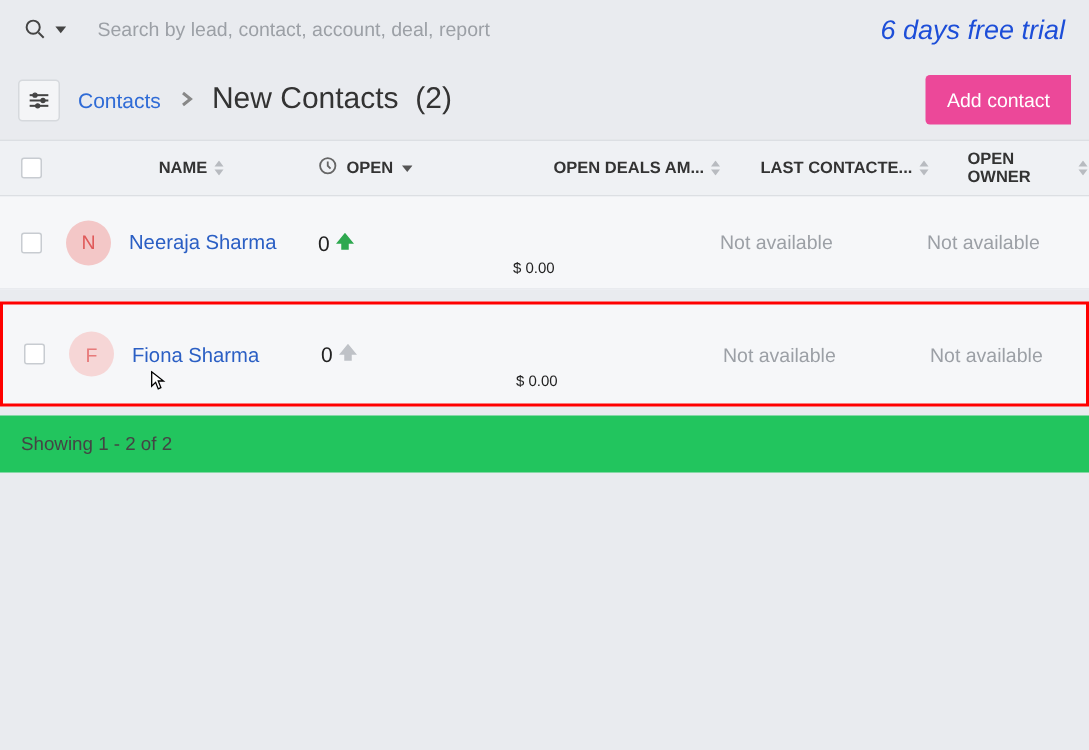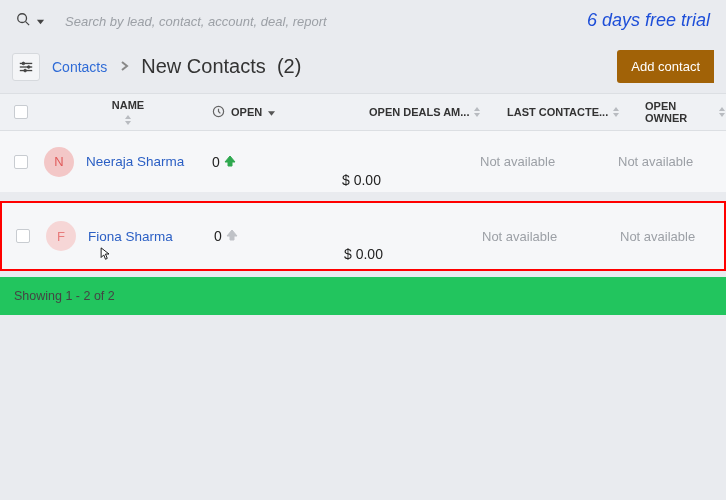--- a/index.html
+++ b/index.html
@@ -13,23 +13,22 @@
     font-size: 13px;
   }
   .topbar {
     display: flex;
     align-items: center;
     padding: 10px 16px;
     height: 40px;
   }
   .search-left {
     display: flex;
-    align-items: flex-end;
+    align-items: flex-start;
     gap: 6px;
-    font-style: italic;
   }
   .search-icon-wrap svg { width: 14px; height: 14px; stroke: #444; fill: none; }
   .caret-down svg { width: 9px; height: 9px; fill: #444; }
   .search-placeholder {
     margin-left: 14px;
     color: #9ca0a6;
     font-size: 13px;
   }
   .trial {
     margin-left: auto;
@@ -49,41 +48,41 @@
     background: #f4f5f7;
     border-radius: 3px;
     display: flex; align-items: center; justify-content: center;
   }
   .filter-btn svg { width: 16px; height: 14px; stroke: #444; fill: none; }
   .bc-link { color: #2f6bd6; font-size: 14px; font-weight: 500; cursor: pointer; }
   .bc-chevron svg { width: 10px; height: 10px; stroke: #888; fill: none; stroke-width: 2; }
   .bc-current { color: #333; font-size: 20px; }
   .add-btn {
     margin-left: auto;
-    background: #a16207;
+    background: #ec4899;
     color: #fff;
     padding: 9px 14px;
     font-size: 13px;
     border-radius: 3px 0 0 3px;
     cursor: pointer;
   }
   .table-header {
     display: flex;
     align-items: center;
     background: #eff1f4;
     border-top: 1px solid #dcdfe3;
     border-bottom: 1px solid #dcdfe3;
     height: 38px;
     padding-left: 14px;
     font-size: 11px;
     font-weight: 600;
     color: #333;
   }
   .col-check { width: 30px; display:flex; align-items:center; }
-  .col-name { width: 168px; display:flex; align-items:center; justify-content:center; gap:4px;flex-direction:column; }
+  .col-name { width: 168px; display:flex; align-items:center; justify-content:center; gap:4px; }
   .col-score { width: 130px; display:flex; align-items:center; gap:6px; }
   .col-deal { width: 138px; display:flex; align-items:center; gap:4px;margin-left:27px;}
   .col-last { width: 128px; display:flex; align-items:center; gap:4px;}
   .col-owner { flex:1; display:flex; align-items:center; gap:4px; padding-left:10px;}
   .sort-ic { display:inline-flex; }
   .sort-ic svg { width:8px; height:10px; }
   .score-indicator svg { width:7px; height:5px; fill:#555; }
   .circle-icon svg { width:13px; height:13px; stroke:#666; fill:none; stroke-width:1.3; }
   .checkbox {
     width:14px; height:14px; border:1.5px solid #c8ccd1; border-radius:2px; background:#fff;
@@ -112,21 +111,21 @@
     font-size:13px; font-weight:500;
     margin-right:12px;
   }
   .avatar.pale { background:#f6d6d6; color:#e77b7b; }
   .name-cell { display:flex; align-items:center; width:168px; }
   .name-link { color:#2b5fc4; font-size:13.5px; font-weight:500; cursor:pointer; }
   .score-cell { width:130px; display:flex; align-items:center; gap:4px; font-size:14px; color:#222; font-weight:500; }
   .arrow-up svg { width:12px; height:12px; }
   .arrow-up.green svg { fill:#2ea84f; stroke:#2ea84f; }
   .arrow-up.gray svg { fill:#bfc2c7; stroke:#bfc2c7; }
-  .deal-cell { width:138px; font-size:14px; color:#222; font-weight:500;margin-top:36px; }
+  .deal-cell { width:138px; font-size:10px; color:#222; font-weight:500;margin-top:36px; }
   .na-cell { width:128px; color:#9ca0a6; font-size:13px; }
   .owner-cell { flex:1; color:#9ca0a6; font-size:13px; padding-left:10px; }
   .footer-text {
     padding: 12px 14px;
     color:#444;
     font-size:12.5px;
     background:#22c55e;
   }
   .cursor-ptr {
     position:absolute;

